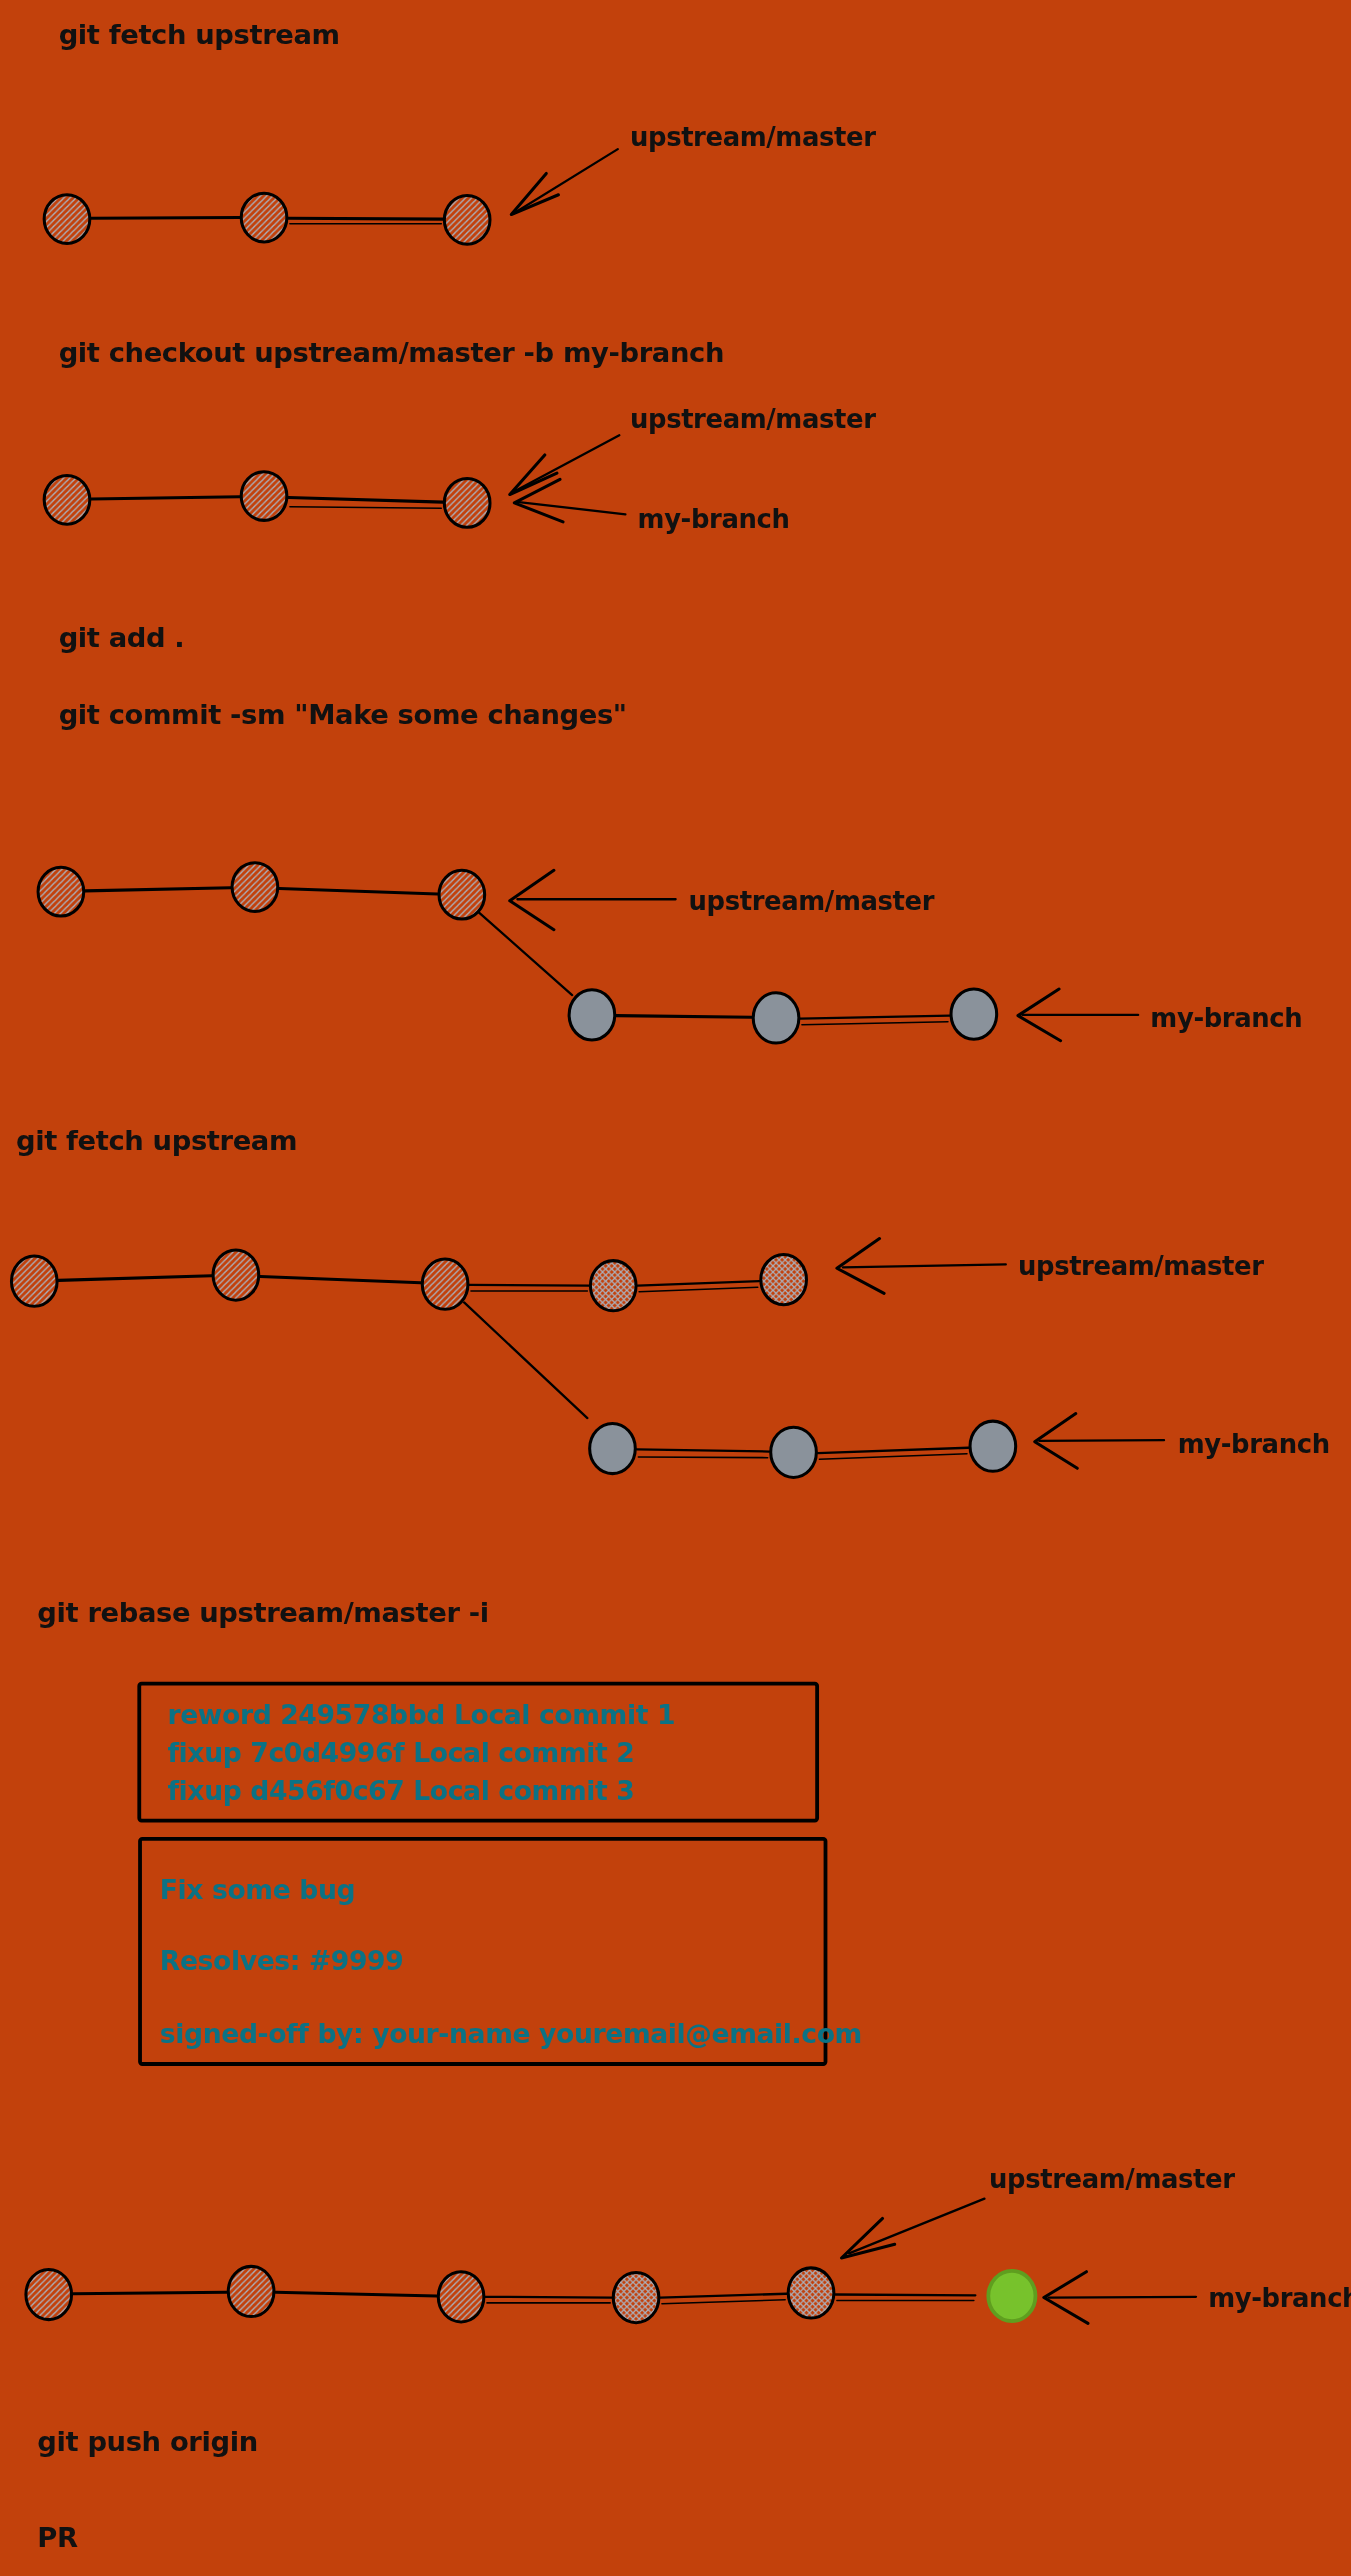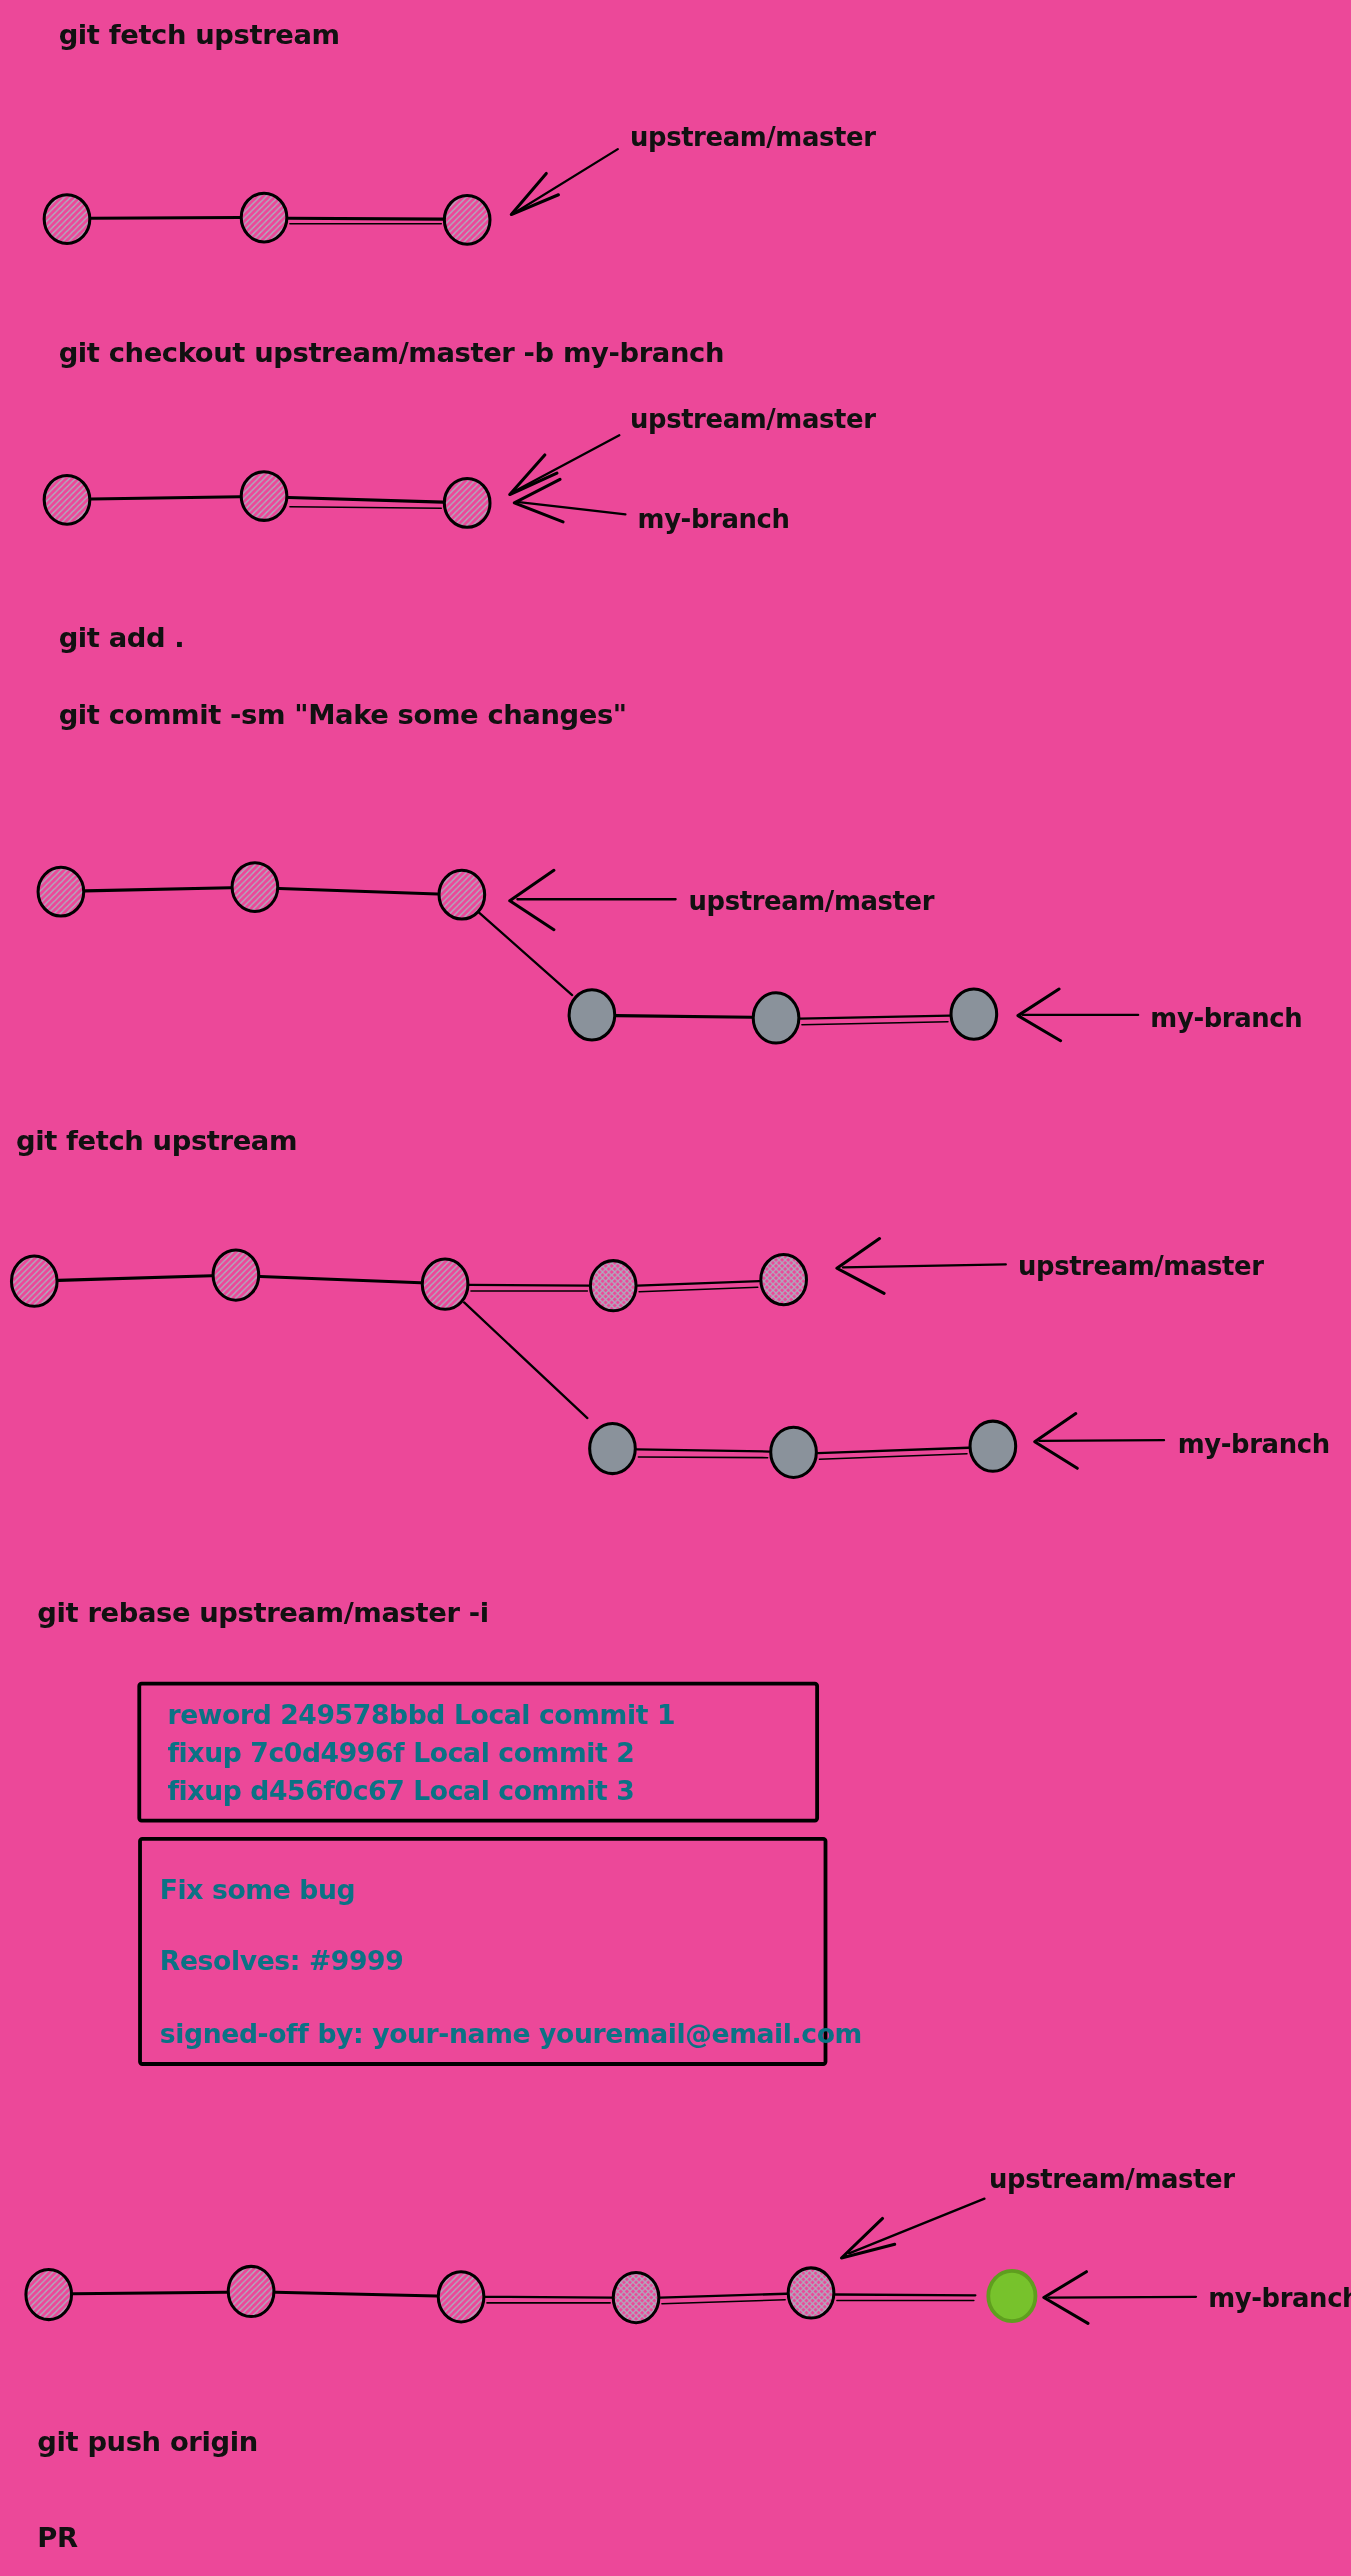--- a/index.html
+++ b/index.html
@@ -1,16 +1,16 @@
 <!DOCTYPE html>
 <html style="--ink: #000000; --teal: #0b7285; --commit_gray: #8a929b; --hatch_stroke: #a9b2bf; --green_fill: #77c22c; --green_stroke: #5f9e1f; --background: #ffffff;font-size:12px"><head>
 <meta charset="utf-8">
 <style>
   html,body{margin:0;padding:0;background:#ffffff;}
-  .canvas{width:1352px;height:2576px;position:relative;background:#ec4899;}
+  .canvas{width:1352px;height:2576px;position:relative;background:#c2410c;}
   svg{display:block;}
   text{font-family:"DejaVu Sans","Liberation Sans",sans-serif;letter-spacing:-0.5px;fill:#111;}
   .cmd{font-size:36px;font-weight:bold;}
   .lbl{font-size:34px;font-weight:bold;}
   .tealtxt{font-size:35px;font-weight:bold;fill:var(--teal,#0b7285);}
   .ln{stroke:#000;stroke-width:4;stroke-linecap:round;fill:none;}
   .ln3{stroke:#000;stroke-width:3;stroke-linecap:round;fill:none;}
   .thin{stroke:#000;stroke-width:2;stroke-linecap:round;fill:none;}
   .arrowhead{stroke:#000;stroke-width:4;stroke-linecap:round;stroke-linejoin:round;fill:none;}
   .node{stroke:#000;stroke-width:4;}

